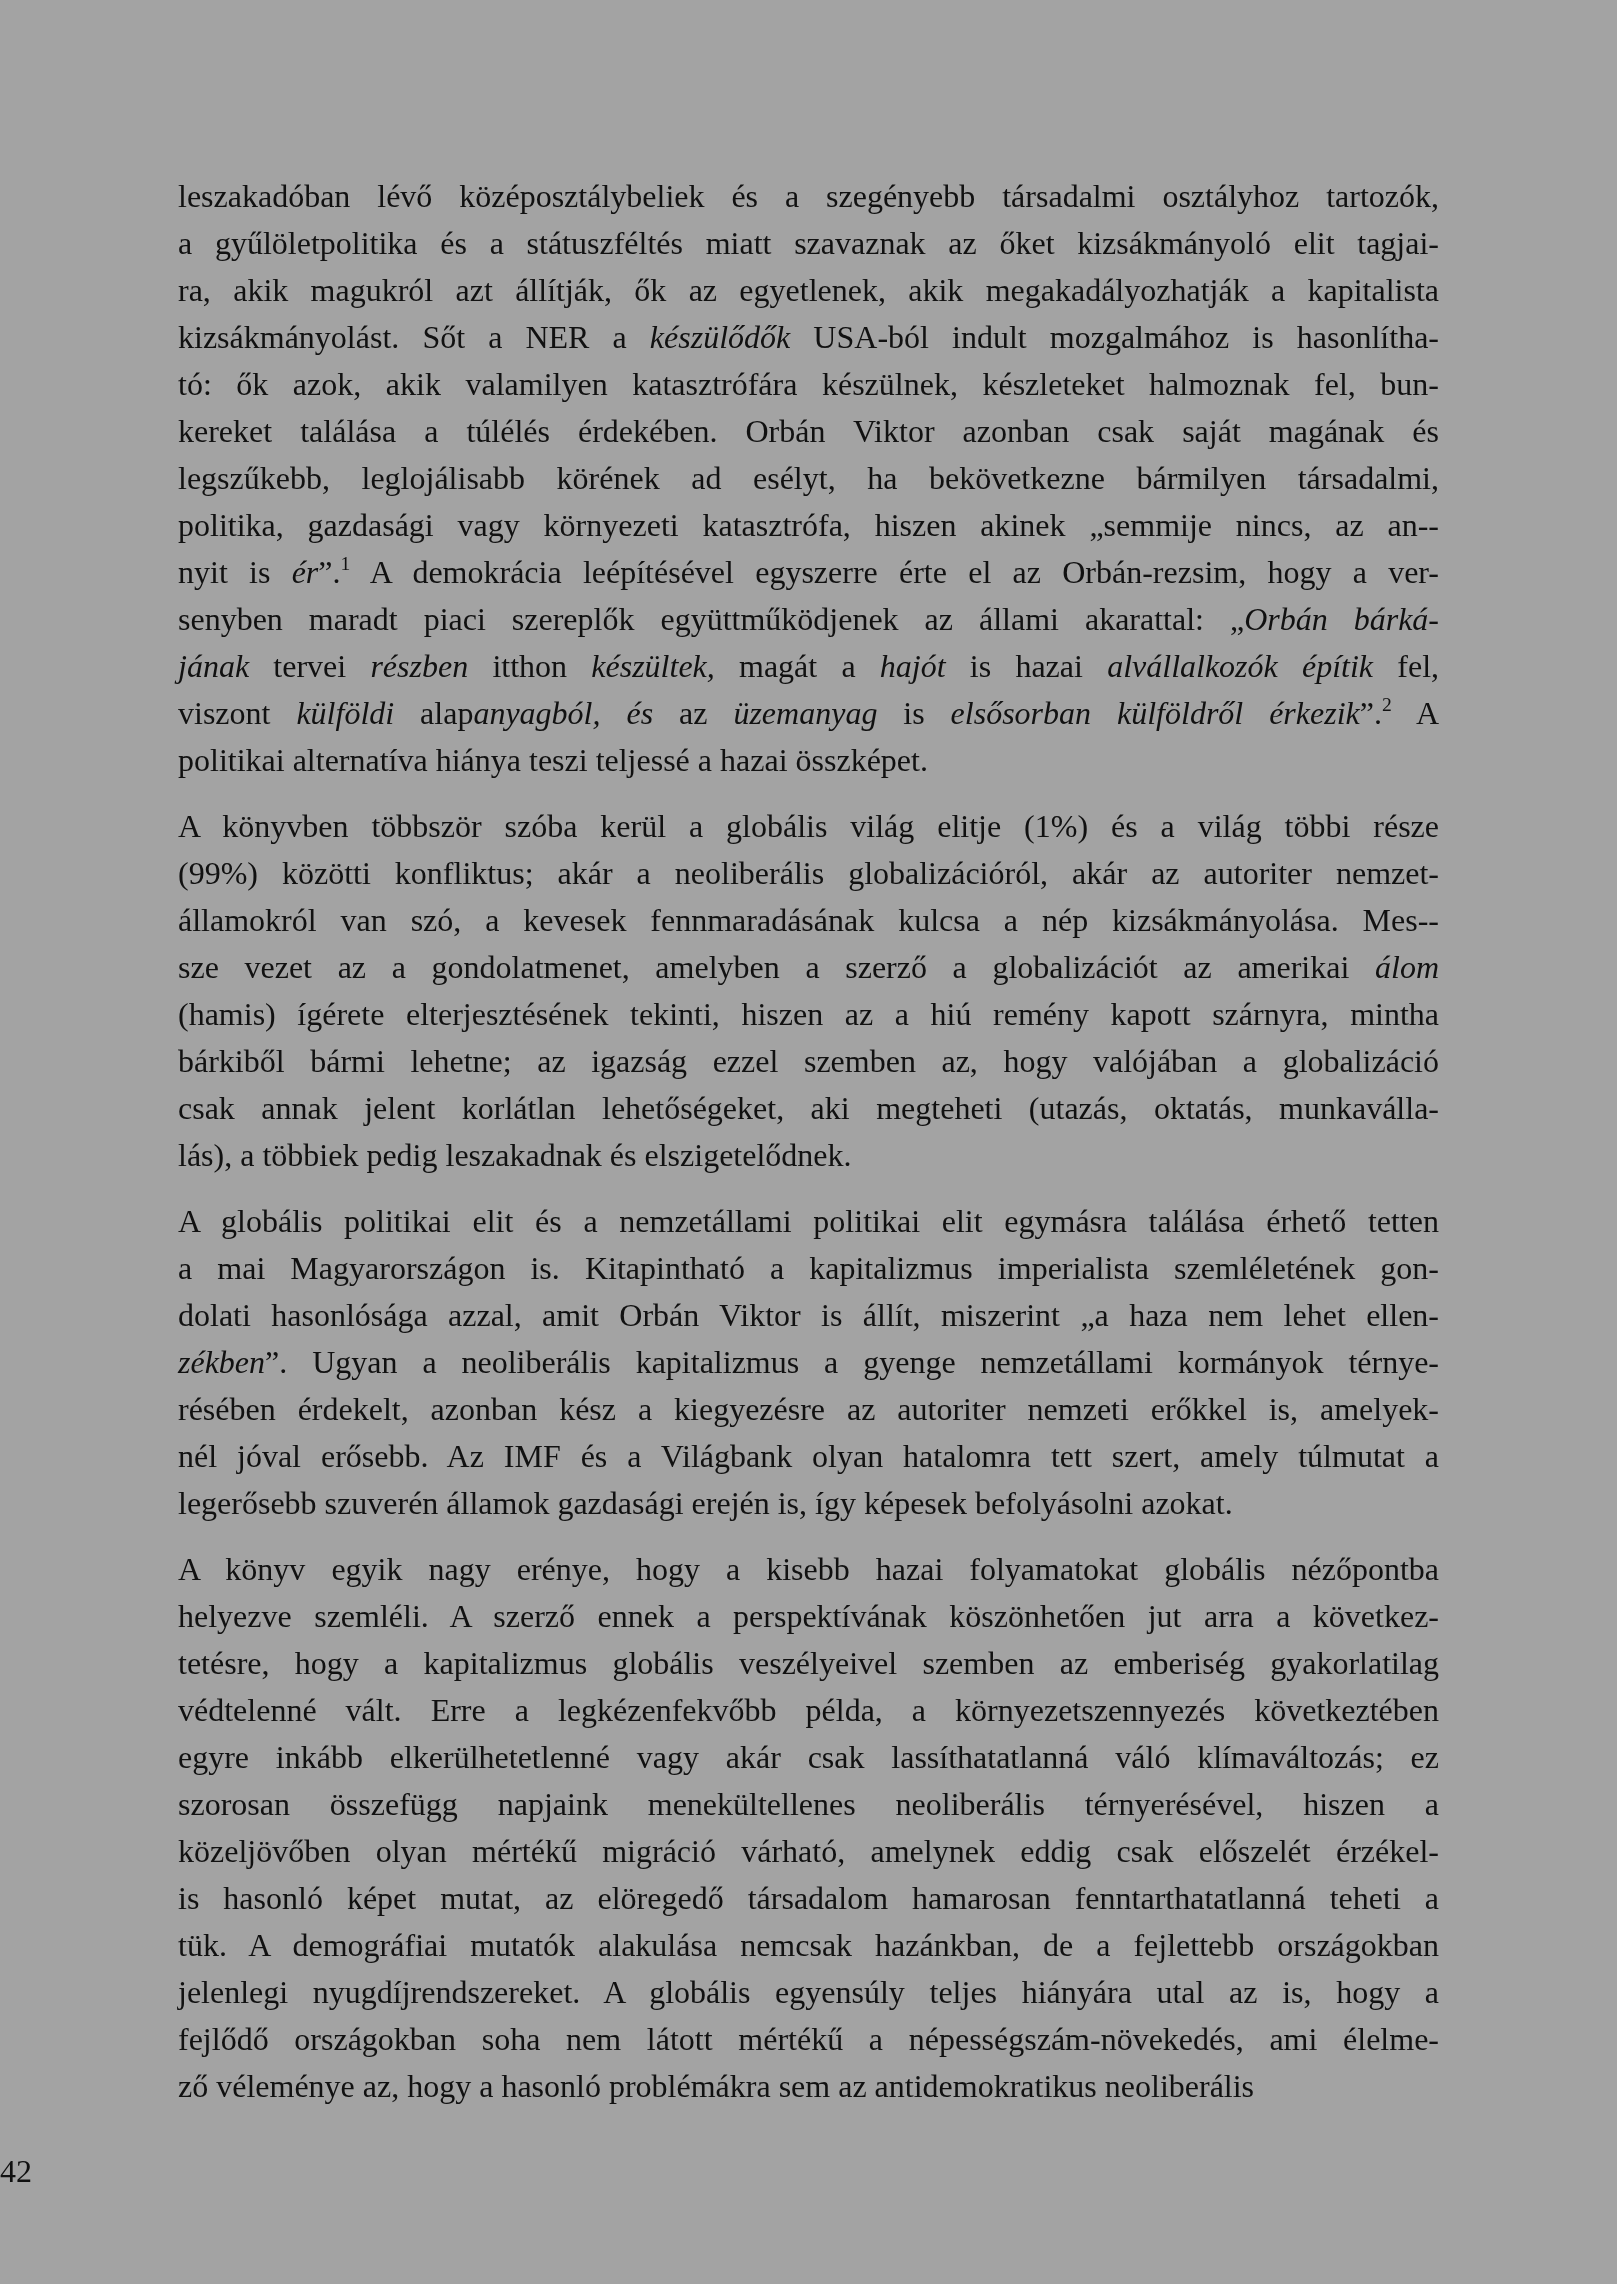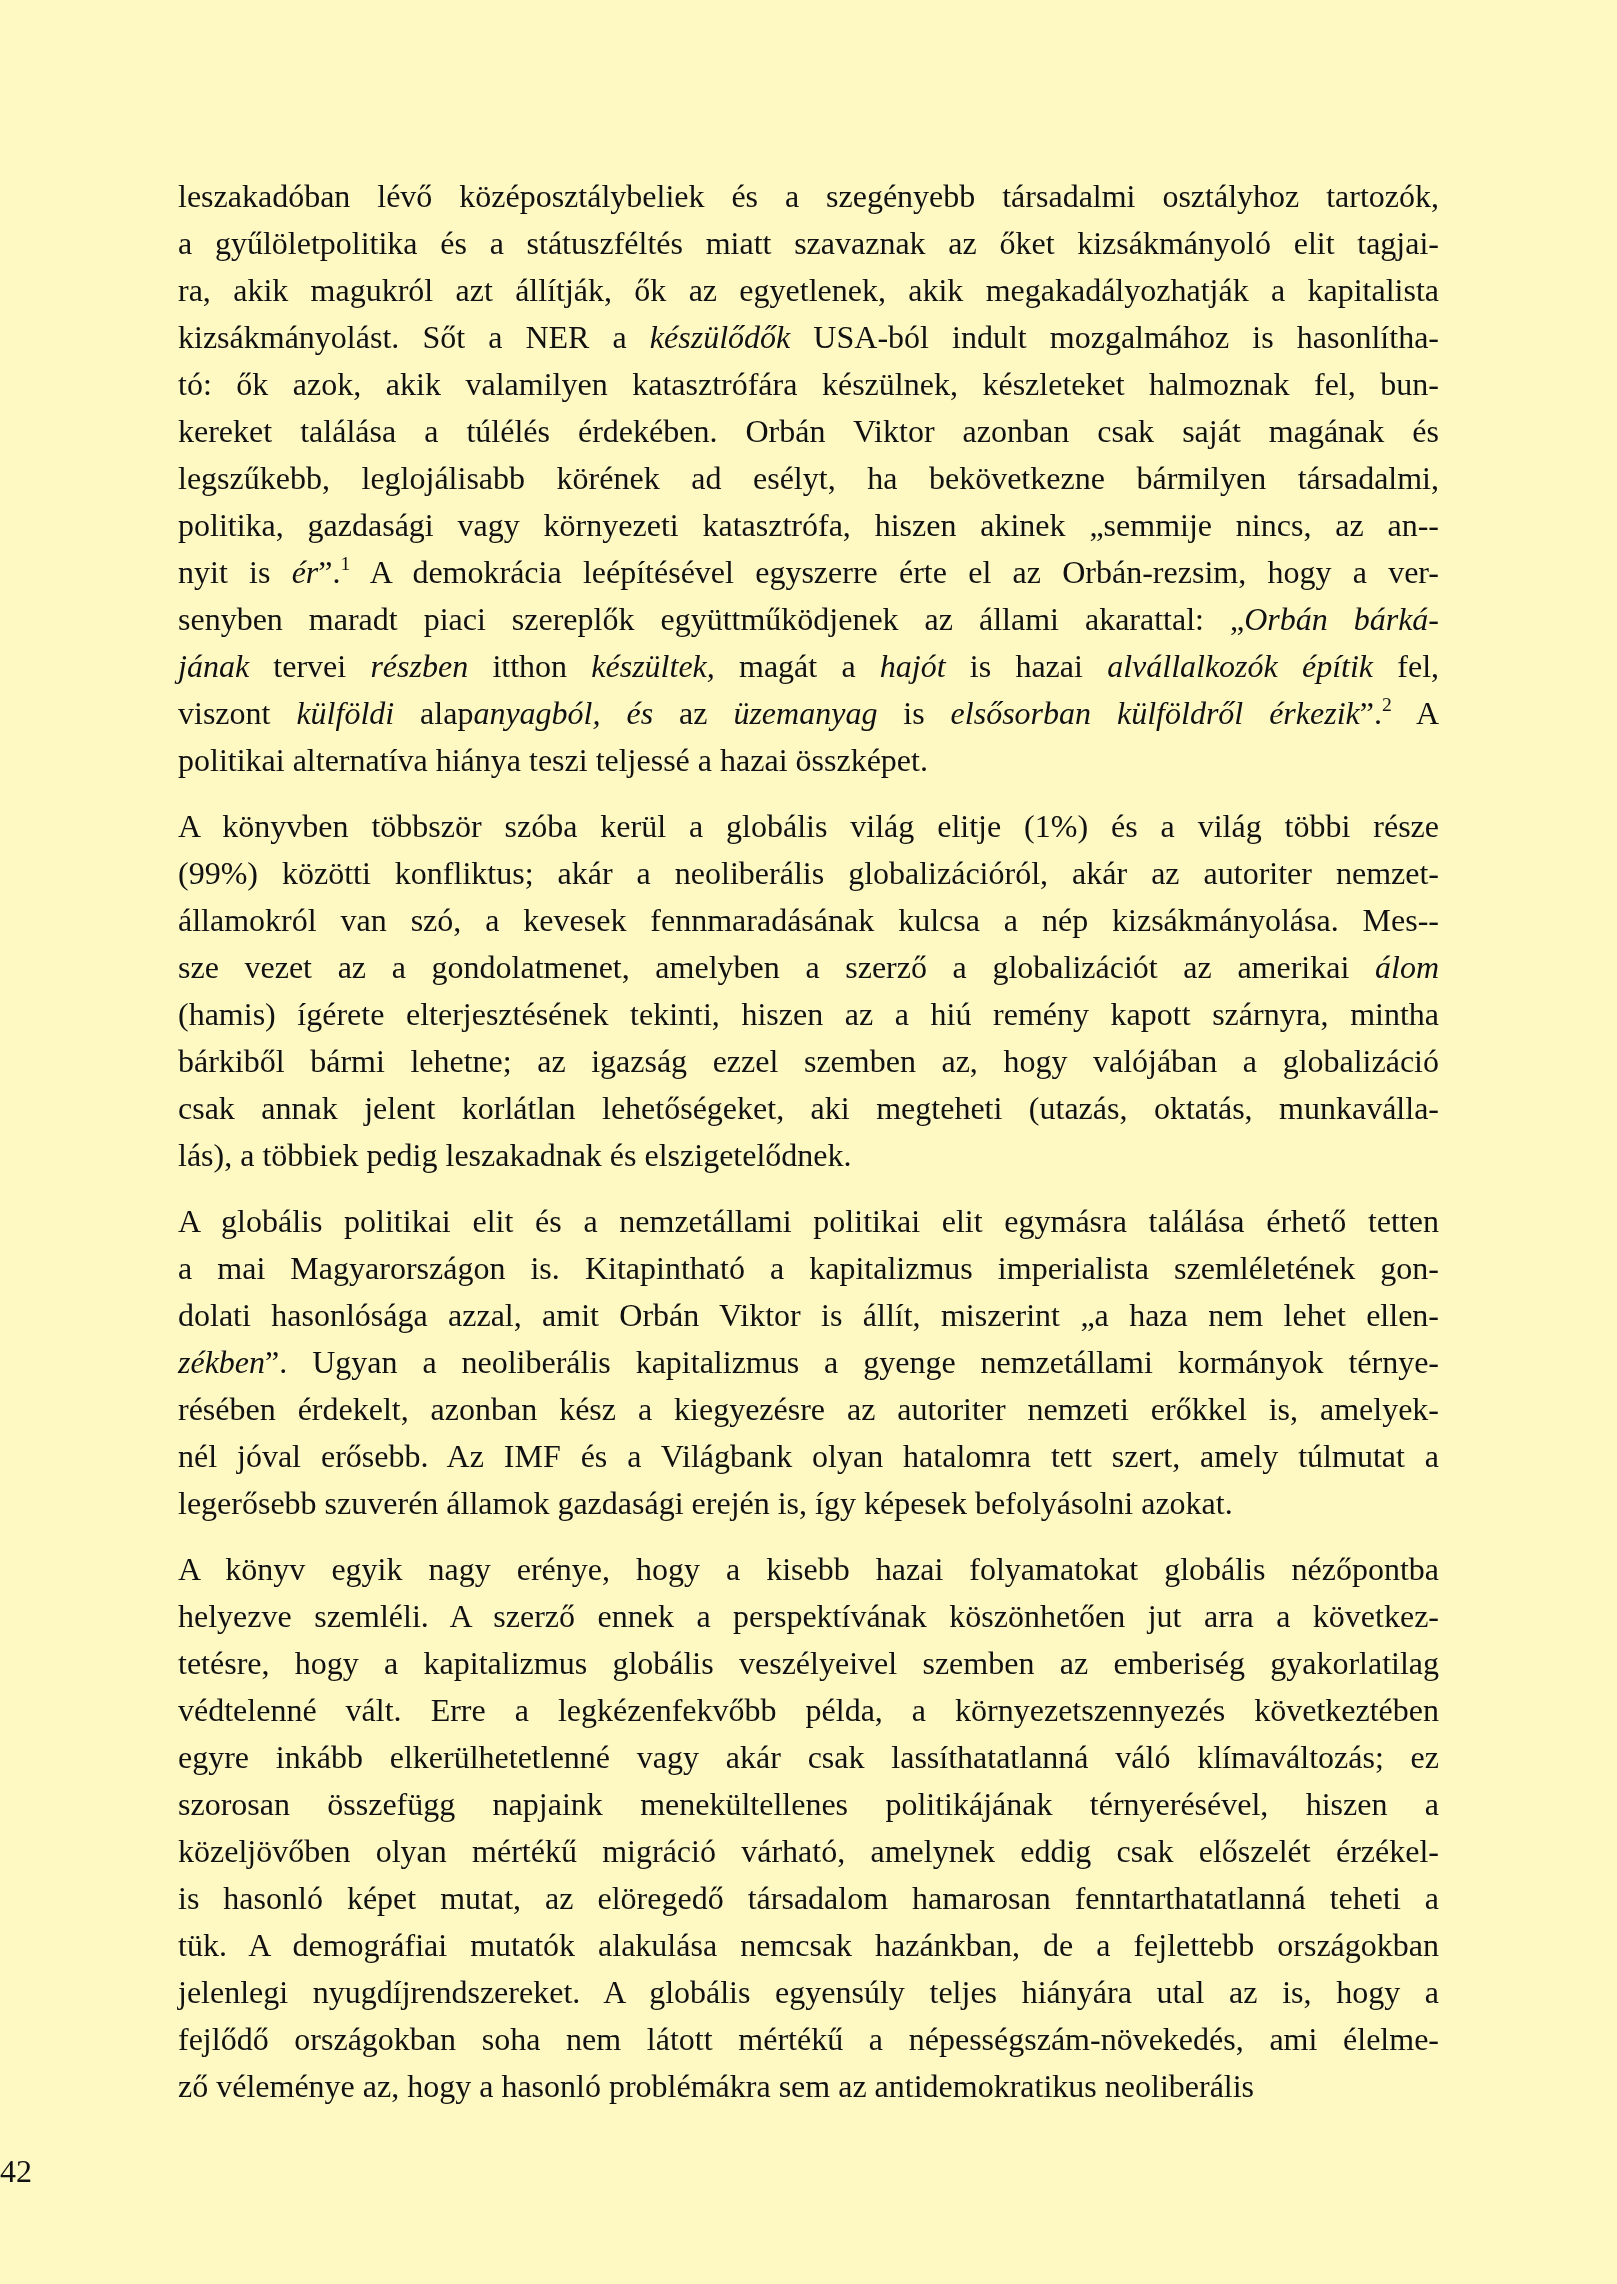--- a/index.html
+++ b/index.html
@@ -1,19 +1,19 @@
 <!DOCTYPE html>
 <html style="font-size:12px"><head>
 <meta charset="utf-8">
 <style>
   html, body { margin: 0; padding: 0; background: #ffffff; }
   body { width: 1617px; height: 2284px; position: relative; overflow: hidden; }
   .page {
     position: absolute; left: 0; top: 0; width: 1617px; height: 2284px;
-    background: #fef9c3; color: #111111;
+    background: #a3a3a3; color: #111111;
     font-family: "Liberation Serif", "DejaVu Serif", serif;
   }
   .text-block {
     position: absolute; left: 178px; top: 173px; width: 1261px;
   }
   .para { margin: 0 0 19px 0; }
   .line {
     display: block;
     height: 47px; line-height: 47px;
     font-size: 32px;
@@ -69,21 +69,21 @@
         <span class="line"><span class="seg">résében érdekelt, azonban kész a kiegyezésre az autoriter nemzeti erőkkel is, amelyek-</span></span>
         <span class="line"><span class="seg">nél jóval erősebb. Az IMF és a Világbank olyan hatalomra tett szert, amely túlmutat a</span></span>
         <span class="line last"><span class="seg">legerősebb szuverén államok gazdasági erején is, így képesek befolyásolni azokat.</span></span>
       </div>
       <div class="para">
         <span class="line"><span class="seg">A könyv egyik nagy erénye, hogy a kisebb hazai folyamatokat globális nézőpontba</span></span>
         <span class="line"><span class="seg">helyezve szemléli. A szerző ennek a perspektívának köszönhetően jut arra a következ-</span></span>
         <span class="line"><span class="seg">tetésre, hogy a kapitalizmus globális veszélyeivel szemben az emberiség gyakorlatilag</span></span>
         <span class="line"><span class="seg">védtelenné vált. Erre a legkézenfekvőbb példa, a környezetszennyezés következtében</span></span>
         <span class="line"><span class="seg">egyre inkább elkerülhetetlenné vagy akár csak lassíthatatlanná váló klímaváltozás; ez</span></span>
-        <span class="line"><span class="seg">szorosan összefügg napjaink menekültellenes politikájának térnyerésével, hiszen a</span></span>
+        <span class="line"><span class="seg">szorosan összefügg napjaink menekültellenes neoliberális térnyerésével, hiszen a</span></span>
         <span class="line"><span class="seg">közeljövőben olyan mértékű migráció várható, amelynek eddig csak előszelét érzékel-</span></span>
         <span class="line"><span class="seg">is hasonló képet mutat, az elöregedő társadalom hamarosan fenntarthatatlanná teheti a</span></span>
         <span class="line"><span class="seg">tük. A demográfiai mutatók alakulása nemcsak hazánkban, de a fejlettebb országokban</span></span>
         <span class="line"><span class="seg">jelenlegi nyugdíjrendszereket. A globális egyensúly teljes hiányára utal az is, hogy a</span></span>
         <span class="line"><span class="seg">fejlődő országokban soha nem látott mértékű a népességszám-növekedés, ami élelme-</span></span>
         <span class="line last"><span class="seg">ző véleménye az, hogy a hasonló problémákra sem az antidemokratikus neoliberális</span></span>
       </div>
     </div>
   <div class="page-number">42</div>
 </div>

